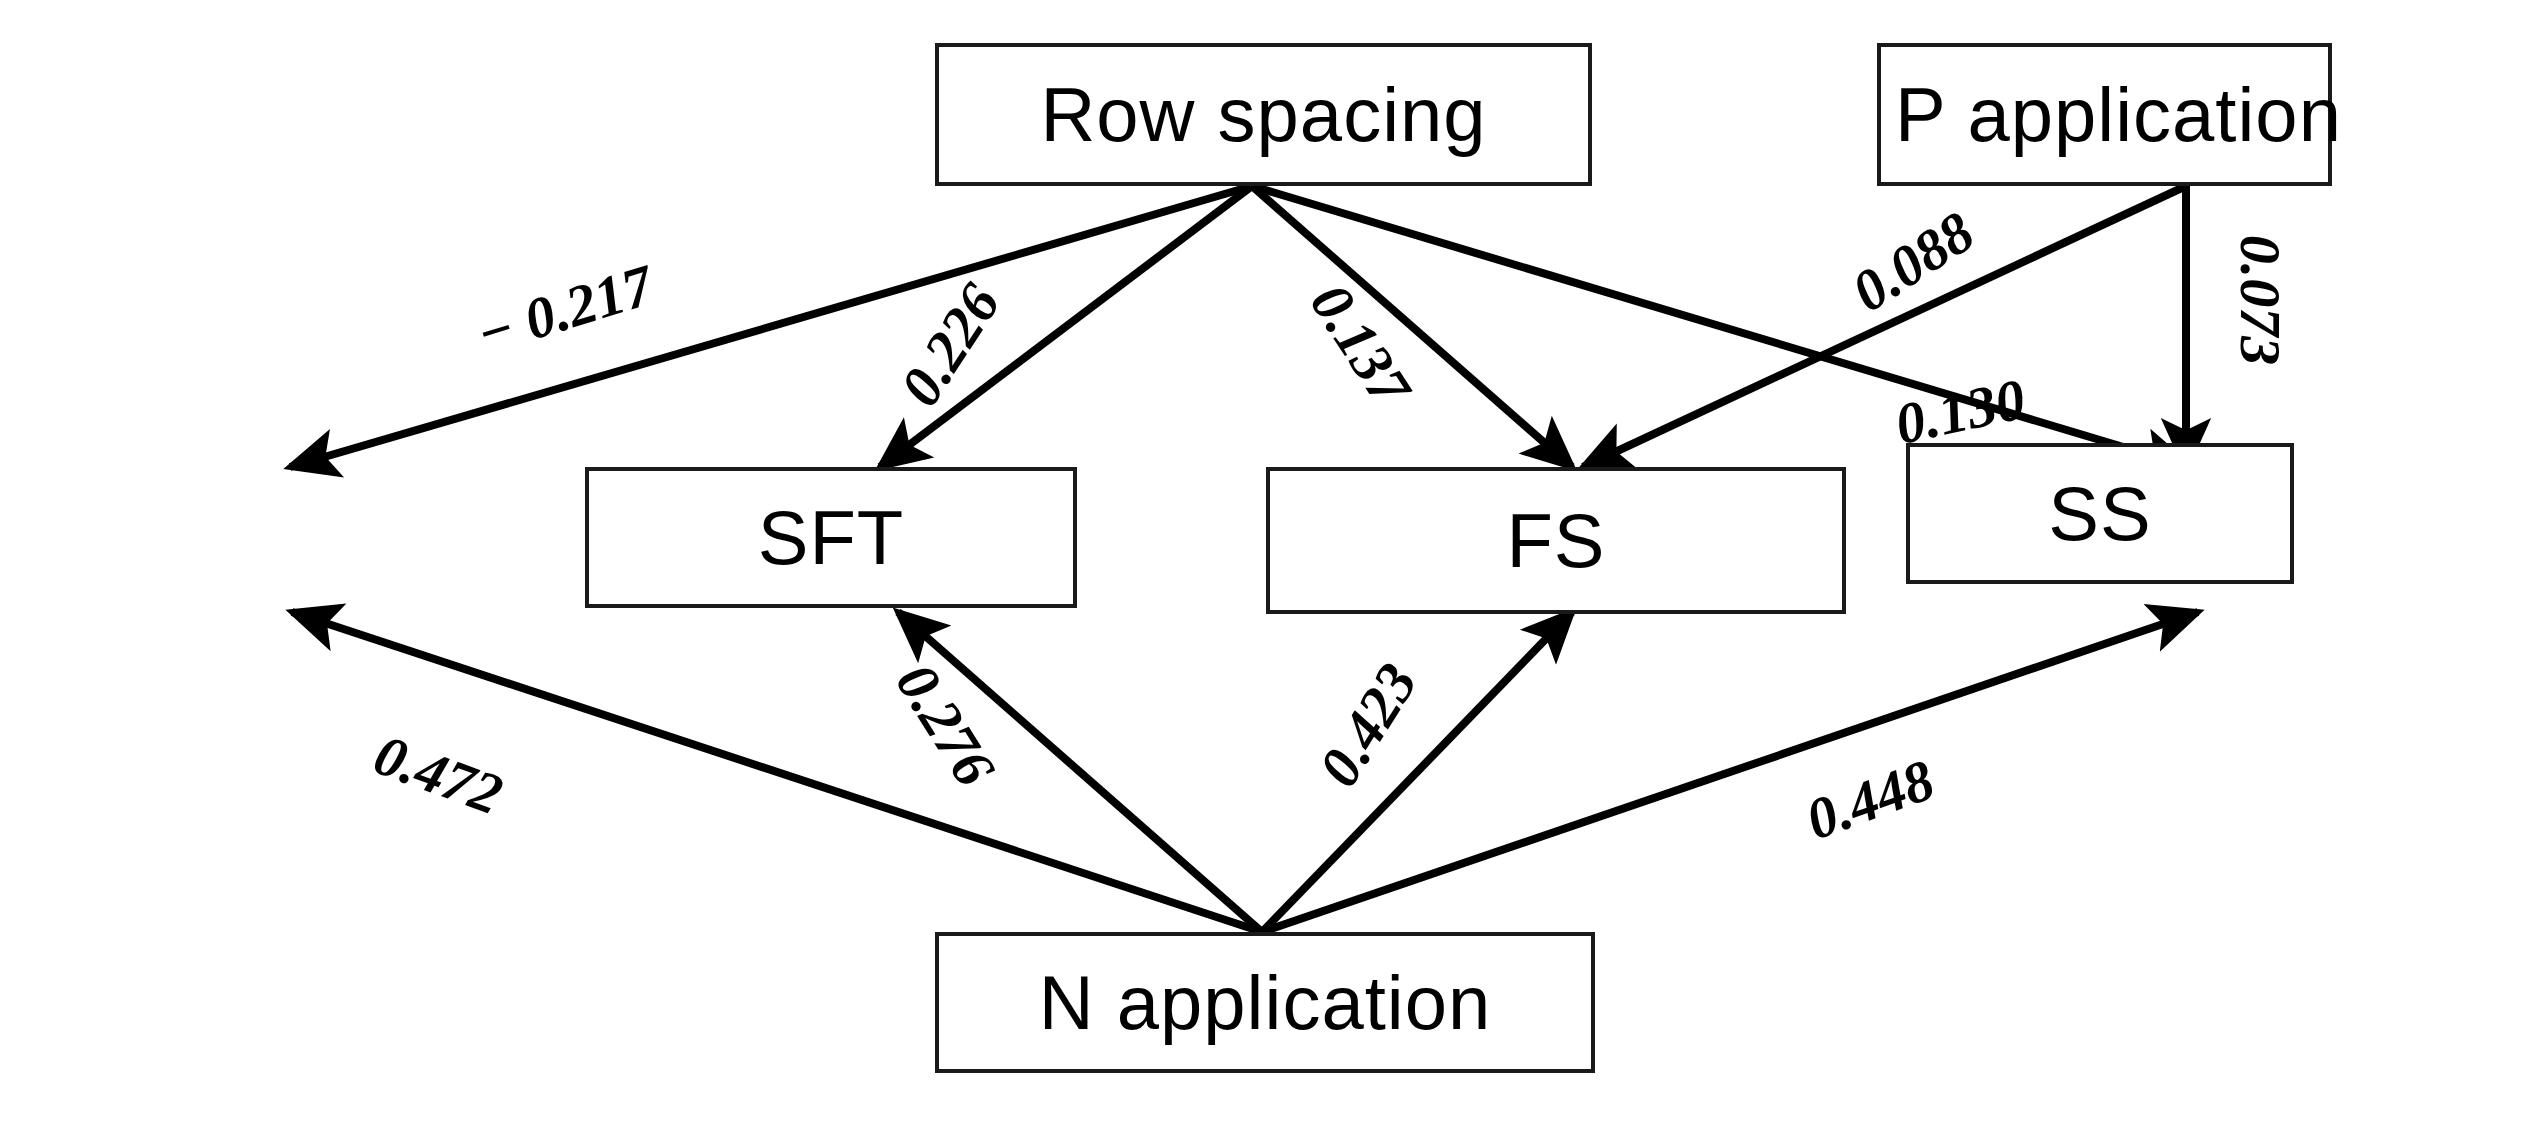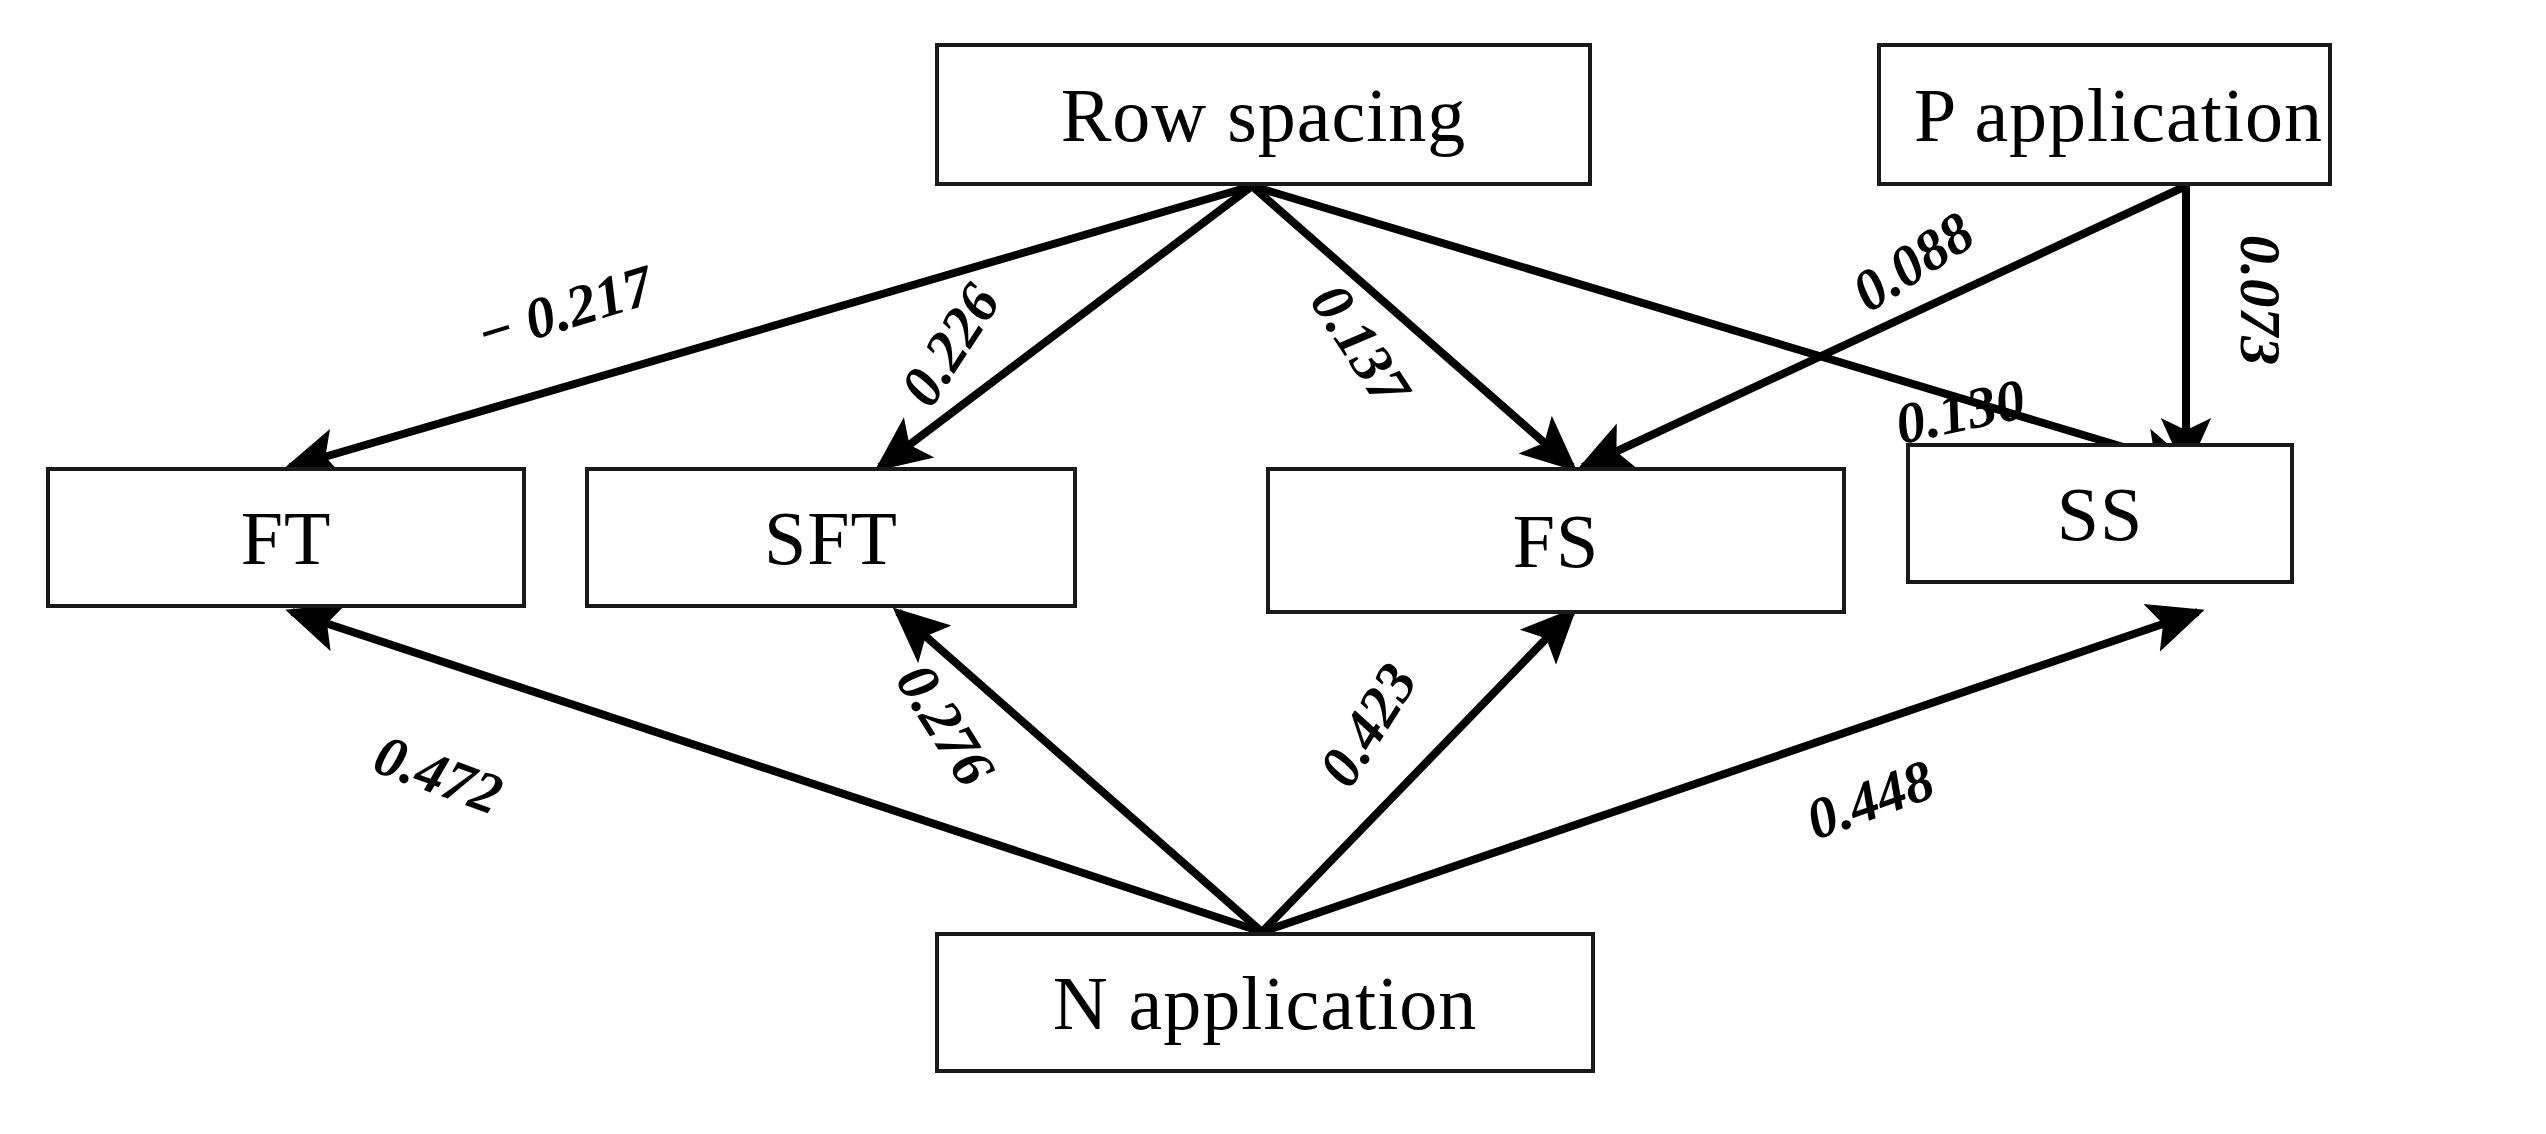--- a/index.html
+++ b/index.html
@@ -23,21 +23,21 @@
   }
   .node {
     position: absolute;
     box-sizing: border-box;
     border: 4px solid #a3a3a3;
     background: #ffffff;
     display: flex;
     align-items: center;
     justify-content: center;
     color: #000000;
-    font-family: Liberation Serif, serif;
+    font-family: Liberation Sans, sans-serif;
     font-weight: 400;
     letter-spacing: 1px;
   }
   .node-label {
     font-size: 76px;
     line-height: 1;
     white-space: nowrap;
   }
   .edge-label {
     position: absolute;
@@ -76,23 +76,20 @@
         <line x1="1262" y1="932" x2="2198" y2="612" stroke="#000000" marker-end="url(#arrowhead)"></line>
       </g>
   </svg>
 
   <div class="node" style="left: 935px; top: 43px; width: 657px; height: 143px; border-color: rgb(26, 26, 26);">
     <span class="node-label">Row spacing</span>
   </div>
   <div class="node" style="left: 1877px; top: 43px; width: 455px; height: 143px; border-color: rgb(26, 26, 26); padding-left: 28px;">
     <span class="node-label">P application</span>
   </div>
-  <div class="node" style="left: 46px; top: 467px; width: 480px; height: 141px; border-color: rgb(26, 26, 26);">
-    <span class="node-label">FT</span>
-  </div>
   <div class="node" style="left: 585px; top: 467px; width: 492px; height: 141px; border-color: rgb(26, 26, 26);">
     <span class="node-label">SFT</span>
   </div>
   <div class="node" style="left: 1266px; top: 467px; width: 580px; height: 147px; border-color: rgb(26, 26, 26);">
     <span class="node-label">FS</span>
   </div>
   <div class="node" style="left: 1906px; top: 443px; width: 388px; height: 141px; border-color: rgb(26, 26, 26);">
     <span class="node-label">SS</span>
   </div>
   <div class="node" style="left: 935px; top: 932px; width: 660px; height: 141px; border-color: rgb(26, 26, 26);">

